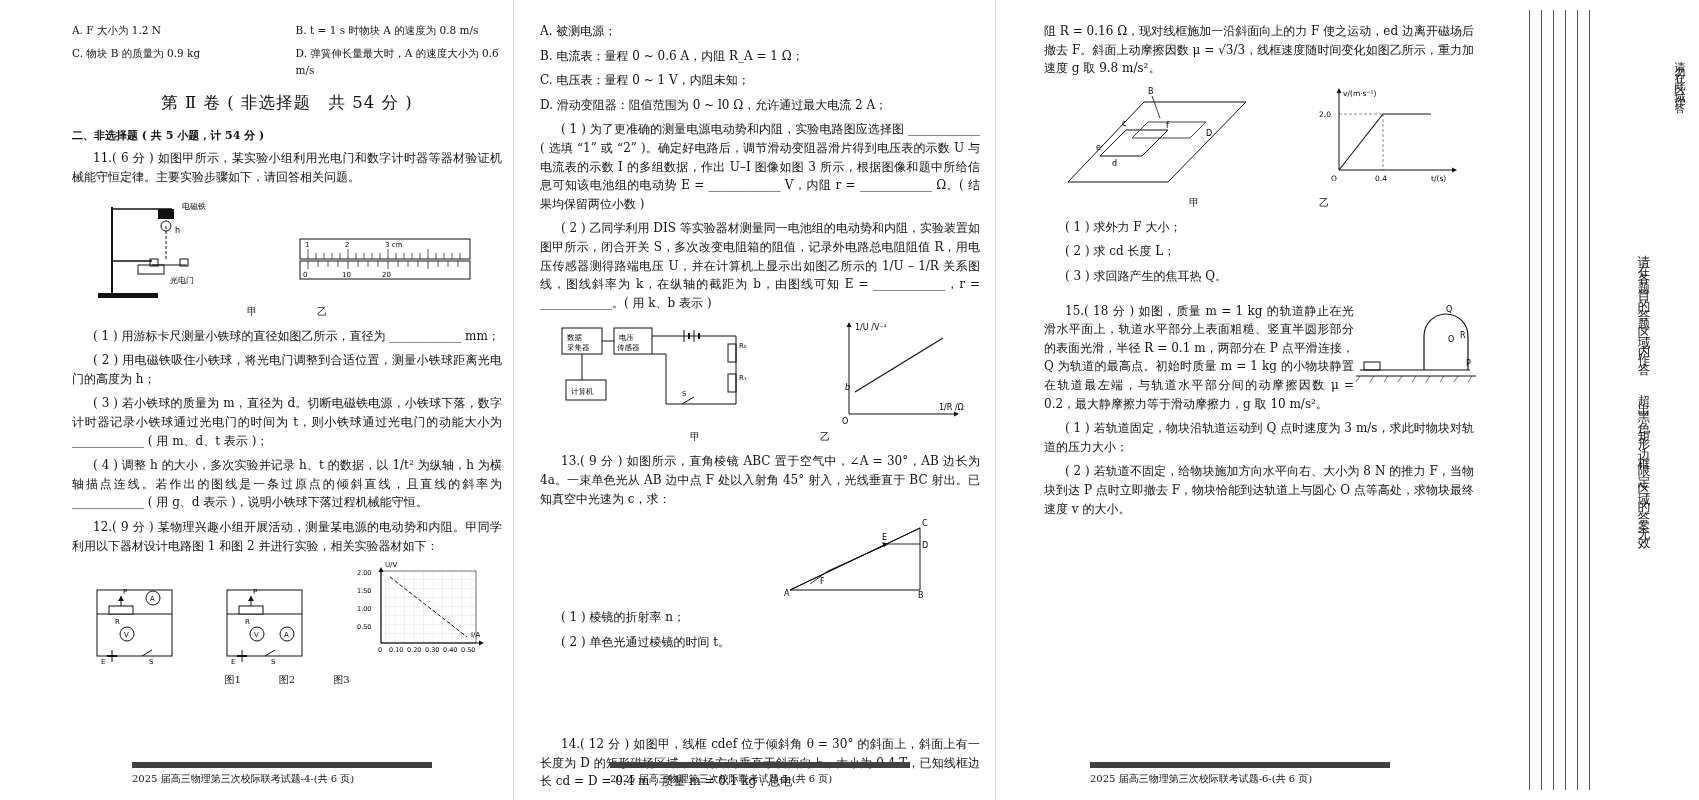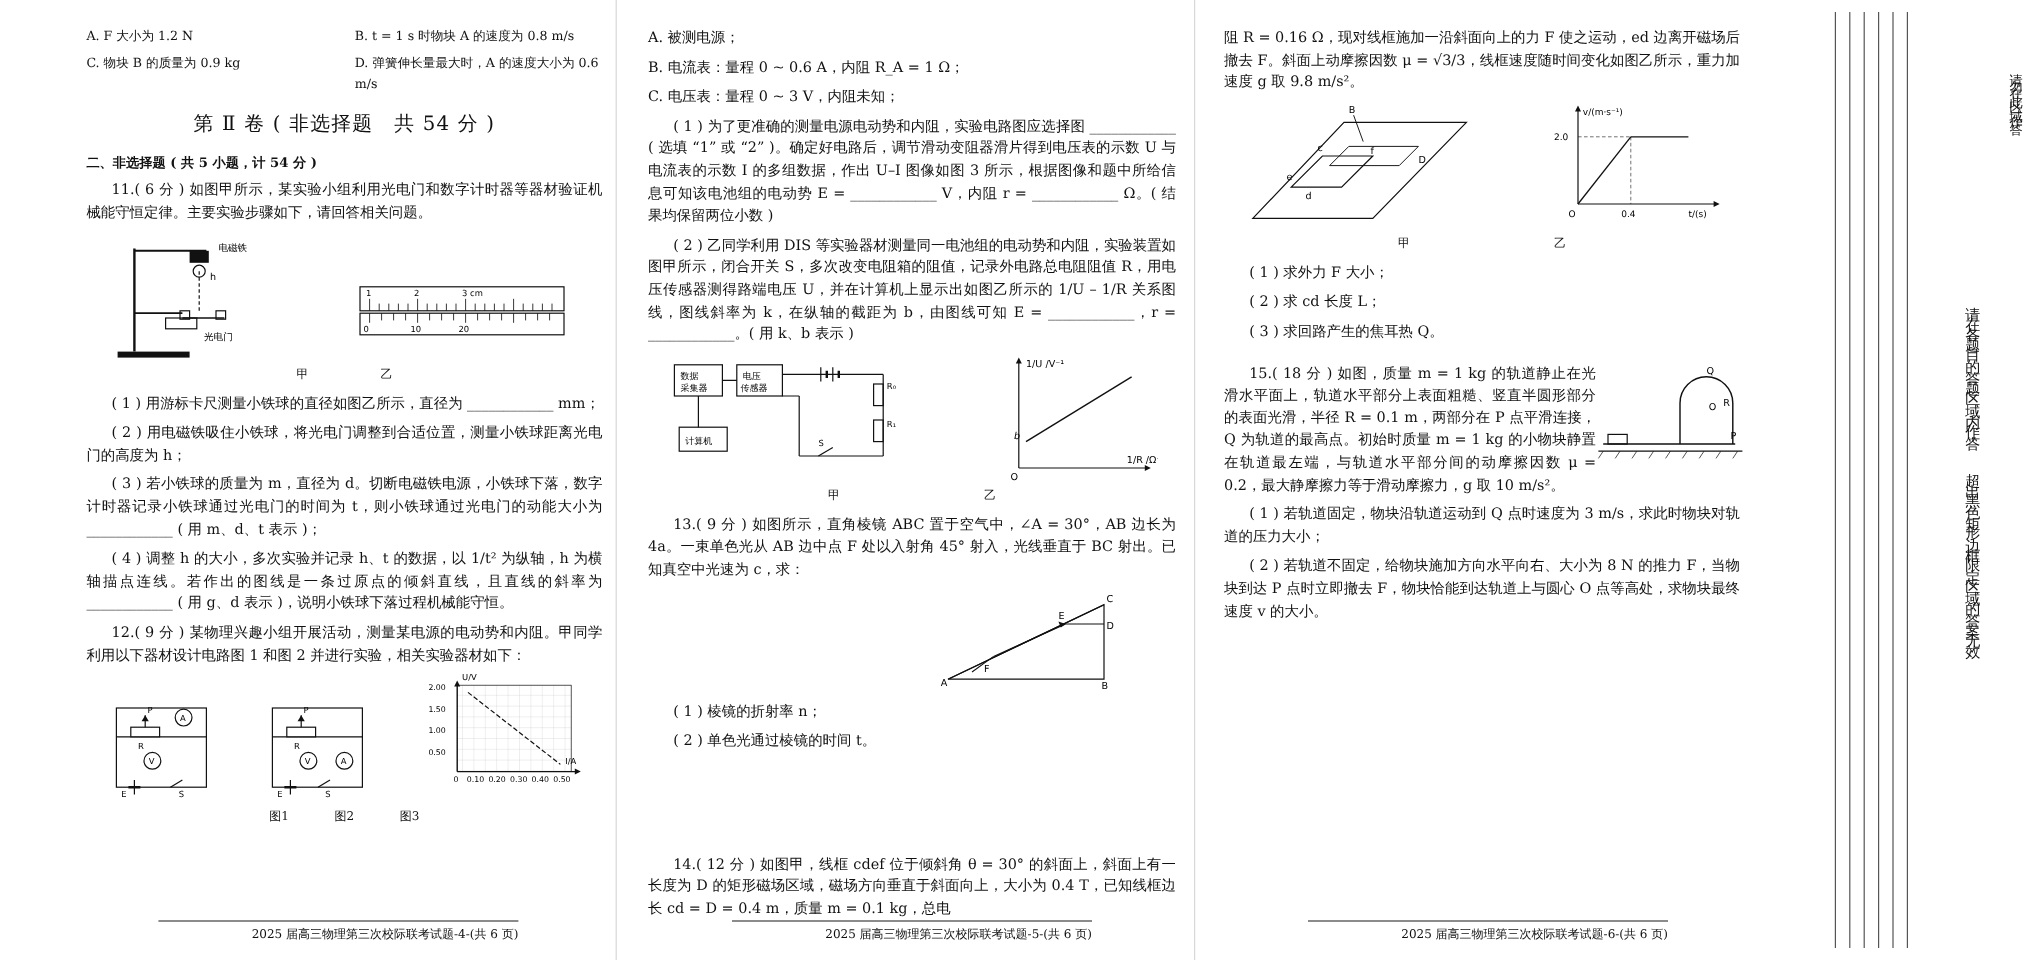--- a/index.html
+++ b/index.html
@@ -11,37 +11,37 @@
     overflow:hidden;
   }
   .page{position:relative;width:1699px;height:800px;}
   .col{
     position:absolute;top:0;height:800px;
     box-sizing:border-box;
     padding:22px 0 0 0;
   }
   .c1{left:72px;width:430px;}
   .c2{left:540px;width:440px;}
-  .c3{left:1020px;width:430px;}
+  .c3{left:1044px;width:430px;}
   .vline{position:absolute;top:0;height:800px;width:1px;background:#d8d8d8;}
   p{margin:0 0 6px 0;font-size:12px;line-height:1.55;text-align:justify;}
   .opts{display:flex;margin:0 0 6px 0;}
   .opts .o{font-size:10.5px;line-height:1.6;}
   .o1{width:52%;}
   .o2{width:48%;}
   .bigtitle{
     text-align:center;font-size:16.5px;font-weight:normal;margin:14px 0 14px 0;
     letter-spacing:1px;
   }
   .secthead{font-size:11px;font-weight:bold;margin:8px 0 6px 0;}
   .indent{text-indent:21px;}
   .fig{margin:6px 0 8px 0;position:relative;}
   .footer{
-    position:absolute;bottom:14px;font-size:10px;text-align:right;
-    border-top:1px solid #404040;padding-top:4px;width:300px;
+    position:absolute;bottom:14px;font-size:10px;text-align:left;
+    border-top:6px solid #404040;padding-top:4px;width:300px;
   }
   .f1{left:132px;}
   .f2{left:610px;}
   .f3{left:1090px;}
   .sidebar{
     position:absolute;right:0;top:0;width:180px;height:800px;
   }
   .sidebar .sline{position:absolute;top:10px;height:780px;width:1px;background:#555;}
   .vtext{
     position:absolute;
@@ -232,21 +232,22 @@
         <span>图2</span>
         <span>图3</span>
       </div>
     </div>
 
   </div>
 
   <div class="col c2">
     <p>A. 被测电源；</p>
     <p>B. 电流表：量程 0 ~ 0.6 A，内阻 R_A = 1 Ω；</p>
-    <p>C. 电压表：量程 0 ~ 3 V，内阻未知；</p>
+    <p>C. 电压表：量程 0 ~ 1 V，内阻未知；</p>
+    <p>D. 滑动变阻器：阻值范围为 0 ~ l0 Ω，允许通过最大电流 2 A；</p>
 
     <p class="indent">( 1 ) 为了更准确的测量电源电动势和内阻，实验电路图应选择图 ____________ ( 选填 “1” 或 “2” )。确定好电路后，调节滑动变阻器滑片得到电压表的示数 U 与电流表的示数 I 的多组数据，作出 U–I 图像如图 3 所示，根据图像和题中所给信息可知该电池组的电动势 E = ____________ V，内阻 r = ____________ Ω。( 结果均保留两位小数 )</p>
     <p class="indent">( 2 ) 乙同学利用 DIS 等实验器材测量同一电池组的电动势和内阻，实验装置如图甲所示，闭合开关 S，多次改变电阻箱的阻值，记录外电路总电阻阻值 R，用电压传感器测得路端电压 U，并在计算机上显示出如图乙所示的 1/U – 1/R 关系图线，图线斜率为 k，在纵轴的截距为 b，由图线可知 E = ____________，r = ____________。( 用 k、b 表示 )</p>
 
     <div class="fig">
       <div class="twofig" style="gap:18px;align-items:flex-start;">
         <svg width="210" height="105" viewBox="0 0 210 105">
           <rect x="6" y="10" width="40" height="26" fill="none" stroke="#111"></rect>
           <text x="11" y="22" font-size="7.5" font-family="DejaVu Sans">数据</text>
           <text x="11" y="32" font-size="7.5" font-family="DejaVu Sans">采集器</text>

